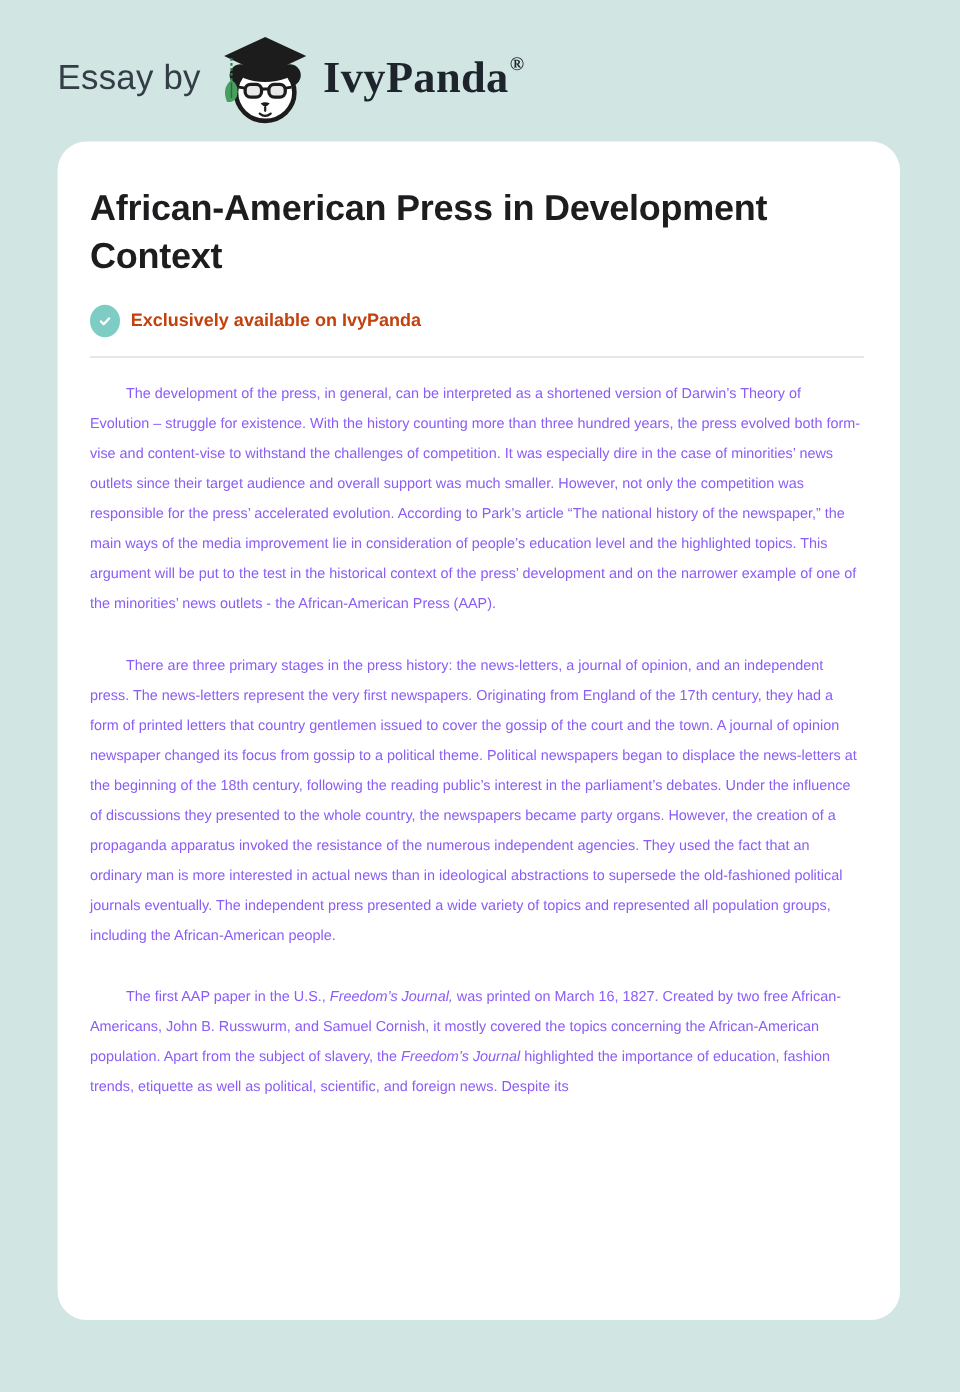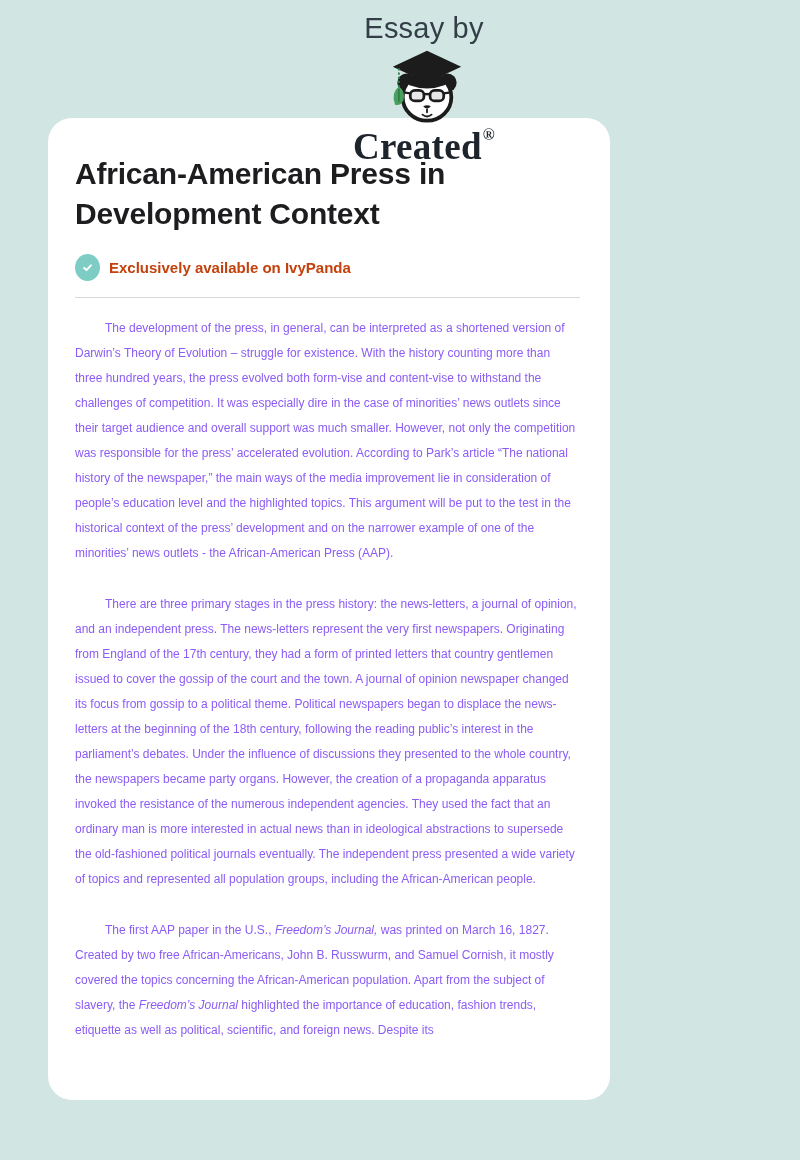--- a/index.html
+++ b/index.html
@@ -11,21 +11,20 @@
     font-family: "Liberation Sans", sans-serif;
     overflow: hidden;
   }
 
   
   .site-header {
     display: flex;
     align-items: center;
     height: 118px;
     padding: 12px 0 0 48px;
-    flex-direction: column;
   }
   .essay-by {
     font-size: 29px;
     color: #333e47;
     letter-spacing: 0.2px;
   }
   .logo {
     display: inline-flex;
     margin: 0 10px 0 16px;
   }
@@ -41,21 +40,21 @@
   }
   .brand .reg {
     font-size: 16px;
     font-weight: 700;
     margin-top: 1px;
     margin-left: 1px;
   }
 
   
   .card {
-    width: 562px;
+    width: 702px;
     min-height: 982px;
     margin-left: 48px;
     background: #ffffff;
     border-radius: 24px;
     padding: 36px 30px 30px 27px;
   }
   .card h1 {
     margin: 0 0 20px 0;
     font-size: 30px;
     line-height: 40px;
@@ -133,21 +132,21 @@
       <line x1="46" y1="64" x2="54" y2="64" stroke="#1c1c1c" stroke-width="3.2"></line>
       <line x1="21" y1="62" x2="28" y2="63" stroke="#1c1c1c" stroke-width="3"></line>
       <line x1="79" y1="62" x2="72" y2="63" stroke="#1c1c1c" stroke-width="3"></line>
 
       <path d="M45 80 Q50 77 55 80 Q50 86 45 80 Z" fill="#1c1c1c"></path>
       <path d="M50 84 L50 88 M44 91 Q50 96 56 91" stroke="#1c1c1c" stroke-width="2.4" fill="none" stroke-linecap="round"></path>
     </svg>
   </span>
 
   <span class="brand">
-      <span>Created</span>
+      <span>IvyPanda</span>
       <span class="reg">®</span>
     </span>
 </header>
 
 <main class="card">
   <h1>African-American Press in Development Context</h1>
 
   <div class="badge-row">
     <span class="check-circle">
       <svg width="15" height="15" viewBox="0 0 24 24" xmlns="http://www.w3.org/2000/svg">

